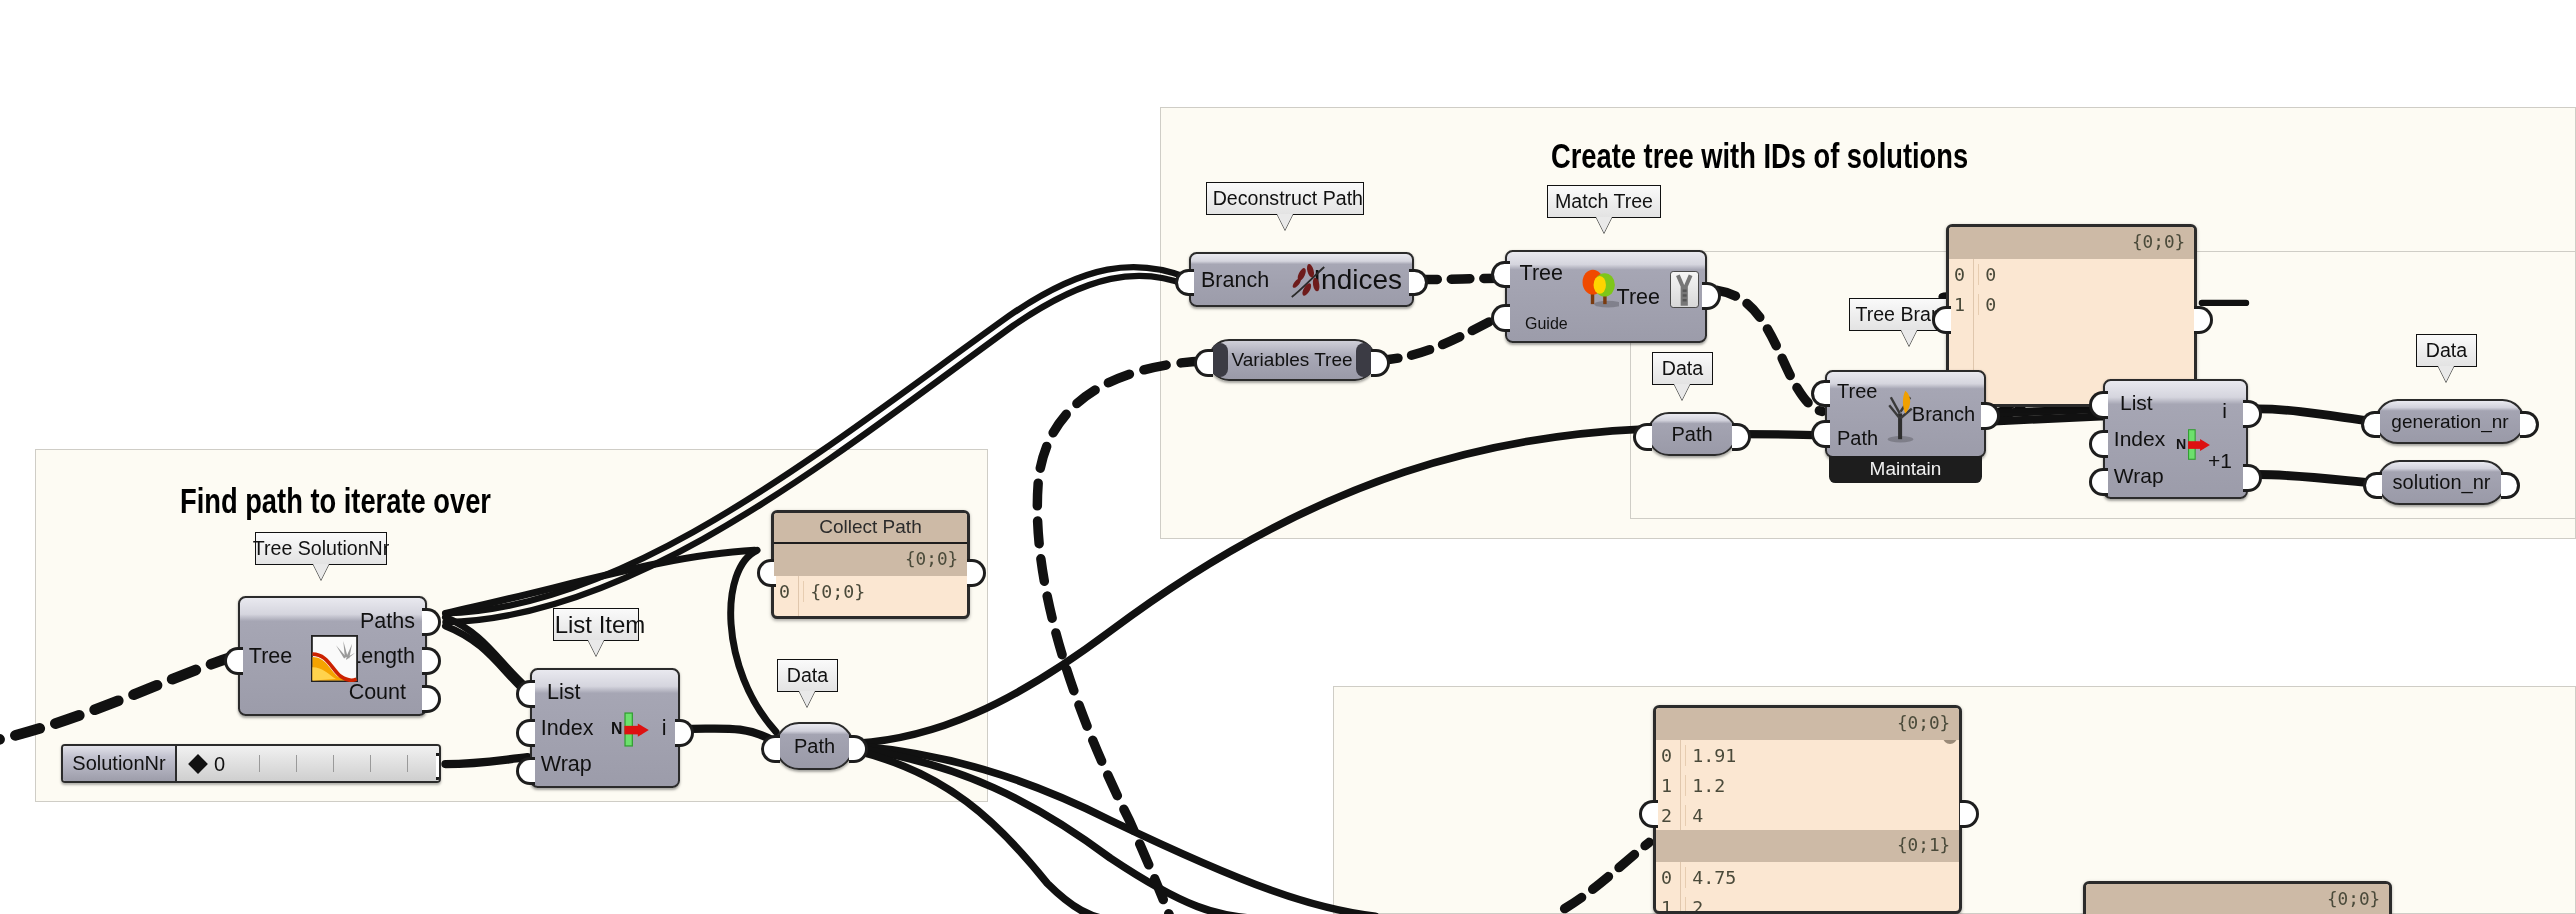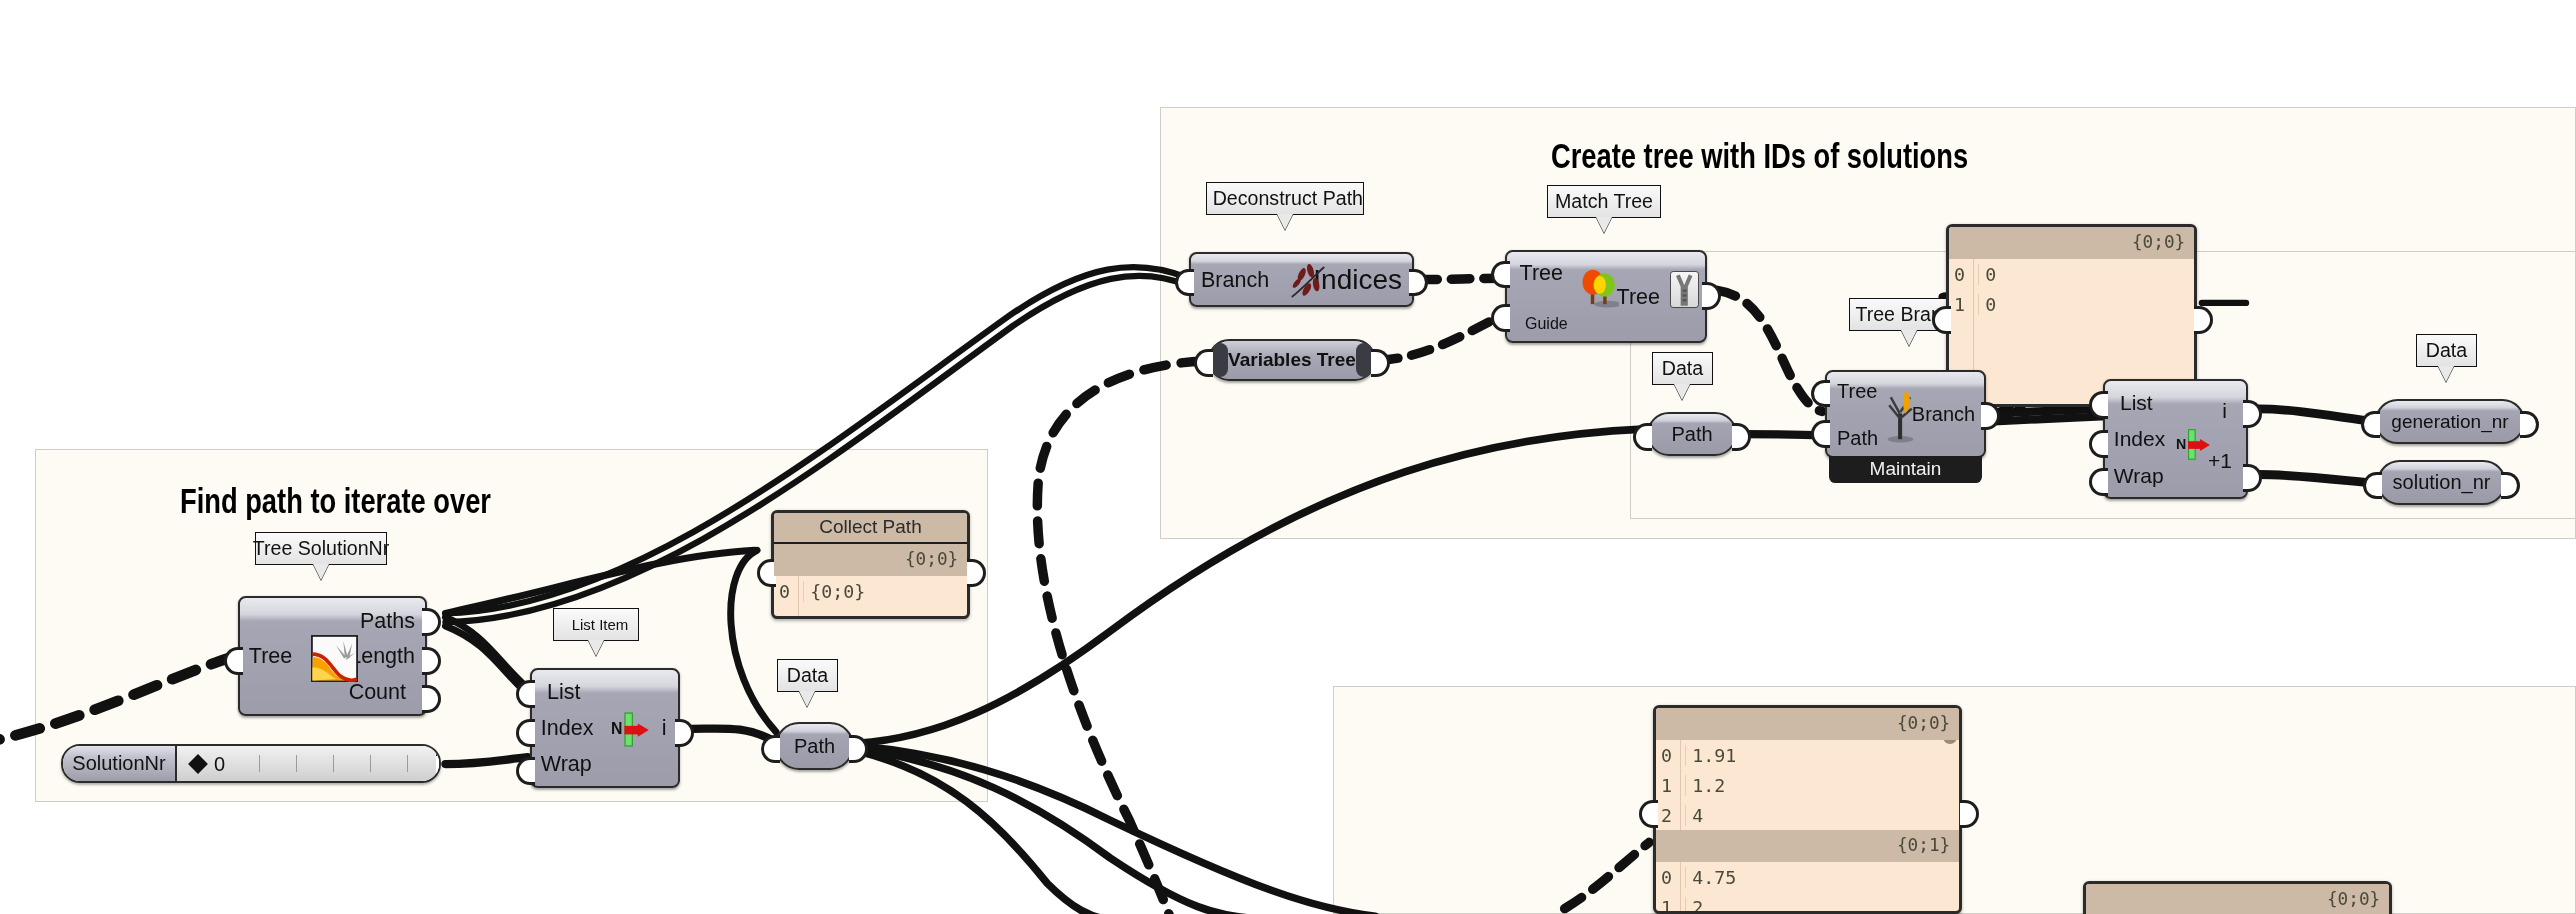--- a/index.html
+++ b/index.html
@@ -27,21 +27,21 @@
               font-family:"Liberation Sans","DejaVu Sans",sans-serif;}
   .pin{position:absolute;width:16.4px;height:21.5px;border:3.2px solid #1d1d1d;background:#fff;}
   .pin.in{border-radius:16.4px 0 0 16.4px;border-right:none;left:-16.4px;}
   .pin.out{border-radius:0 16.4px 16.4px 0;border-left:none;right:-16.4px;}
 
   
   .pill{position:absolute;box-sizing:border-box;border:2.5px solid #2b2b2b;border-radius:630px;
         background:linear-gradient(180deg,#eaeaf0 0%,#d2d2dc 16%,#a4a4b2 24%,#9a9aa8 100%);
         box-shadow:0 1.9px 2.5px rgba(0,0,0,.35);
         display:flex;align-items:center;justify-content:center;color:#111;}
-  .pill.dark{background:linear-gradient(180deg,#cfcfd8 0%,#a8a8b6 40%,#9a9aa8 100%);font-weight:bold;}
+  .pill.dark{background:linear-gradient(180deg,#cfcfd8 0%,#a8a8b6 40%,#9a9aa8 100%);}
   .pill .cap{position:absolute;top:1.9px;bottom:1.9px;width:16.4px;background:#3b3b44;border-radius:630px;}
   .pill .cap.l{left:1.9px;} .pill .cap.r{right:1.9px;}
 
   
   .balloon{position:absolute;background:linear-gradient(180deg,#fafafa,#e3e3e3);
            border:1.9px solid #111;color:#111;display:flex;align-items:center;justify-content:center;
            white-space:nowrap;box-sizing:border-box;}
   .balloon .tail{position:absolute;left:50%;margin-left:-8.2px;bottom:-16.4px;width:0;height:0;
                  border-left:8.2px solid transparent;border-right:8.2px solid transparent;
                  border-top:16.4px solid #e9e9e9;filter:drop-shadow(0 1.3px 0 #111);}
@@ -56,21 +56,21 @@
                   font-family:"DejaVu Sans Mono","Liberation Mono",monospace;
                   box-sizing:border-box;}
   .panel .row{color:#4a4a3a;font-family:"DejaVu Sans Mono","Liberation Mono",monospace;
               display:flex;align-items:center;box-sizing:border-box;}
   .panel .row .idx{width:29px;text-align:left;padding-left:5px;box-sizing:border-box;}
   .panel .row .val{flex:1;padding-left:6.3px;border-left:1.3px solid #e7cdb1;box-sizing:border-box;}
   .panel .gut{position:absolute;left:0;top:0;bottom:0;width:24px;border-right:1.3px solid #e0c7ad;}
   .panel .scroll{position:absolute;right:2.5px;top:2.5px;width:14px;height:33px;border-radius:7.6px;background:#9a8a78;}
 
   
-  .slider{position:absolute;box-sizing:border-box;border:2.5px solid #2b2b2b;border-radius:19px;
+  .slider{position:absolute;box-sizing:border-box;border:2.5px solid #2b2b2b;border-radius:4px;
           display:flex;overflow:hidden;box-shadow:0 1.9px 2.5px rgba(0,0,0,.3);}
   .slider .nm{background:linear-gradient(180deg,#e2e2ea 0%,#c3c3d0 30%,#9d9daa 100%);
               color:#111;display:flex;align-items:center;justify-content:center;
               border-right:2.5px solid #2b2b2b;box-sizing:border-box;}
   .slider .track{position:relative;flex:1;background:linear-gradient(180deg,#f1f1f1 0%,#dedede 55%,#cfcfcf 100%);}
   .slider .grip{position:absolute;left:14px;top:50%;transform:translateY(-50%) rotate(45deg);
                 width:14px;height:14px;background:#111;}
   .slider .sval{position:absolute;left:37px;top:50%;transform:translateY(-50%);color:#111;}
   .slider .ticks{position:absolute;left:82px;right:12.6px;top:8.8px;bottom:8.8px;
                  background:repeating-linear-gradient(90deg,#9a9a9a 0 1.3px,transparent 1.3px 37px);}
@@ -144,21 +144,21 @@
       <path d="M 3490 480 C 3520 480 3540 480 3560 480" stroke-width="10"></path>
 
       <path d="M 2480 1440 C 2530 1410 2570 1370 2614 1335" stroke-width="15" stroke-dasharray="32 22"></path>
     </g>
   </svg>
 
   <div class="balloon" id="b0" style="left: 255px; top: 532px; width: 132px; height: 33px; font-size: 19.6px;">
     <span>Tree SolutionNr</span>
     <i class="tail"></i>
   </div>
-  <div class="balloon" id="b1" style="left: 553px; top: 608px; width: 86px; height: 33px; font-size: 15px; padding-left: 8px;">
+  <div class="balloon" id="b1" style="left: 553px; top: 608px; width: 86px; height: 33px; font-size: 24px; padding-left: 8px;">
     <span>List Item</span>
     <i class="tail"></i>
   </div>
   <div class="balloon" id="b2" style="left: 777px; top: 659px; width: 61px; height: 33px; font-size: 19.6px;">
     <span>Data</span>
     <i class="tail"></i>
   </div>
   <div class="balloon" id="b3" style="left: 1206px; top: 182px; width: 158px; height: 33px; font-size: 19.6px; justify-content: flex-end;">
     <span>Deconstruct Path</span>
     <i class="tail"></i>

